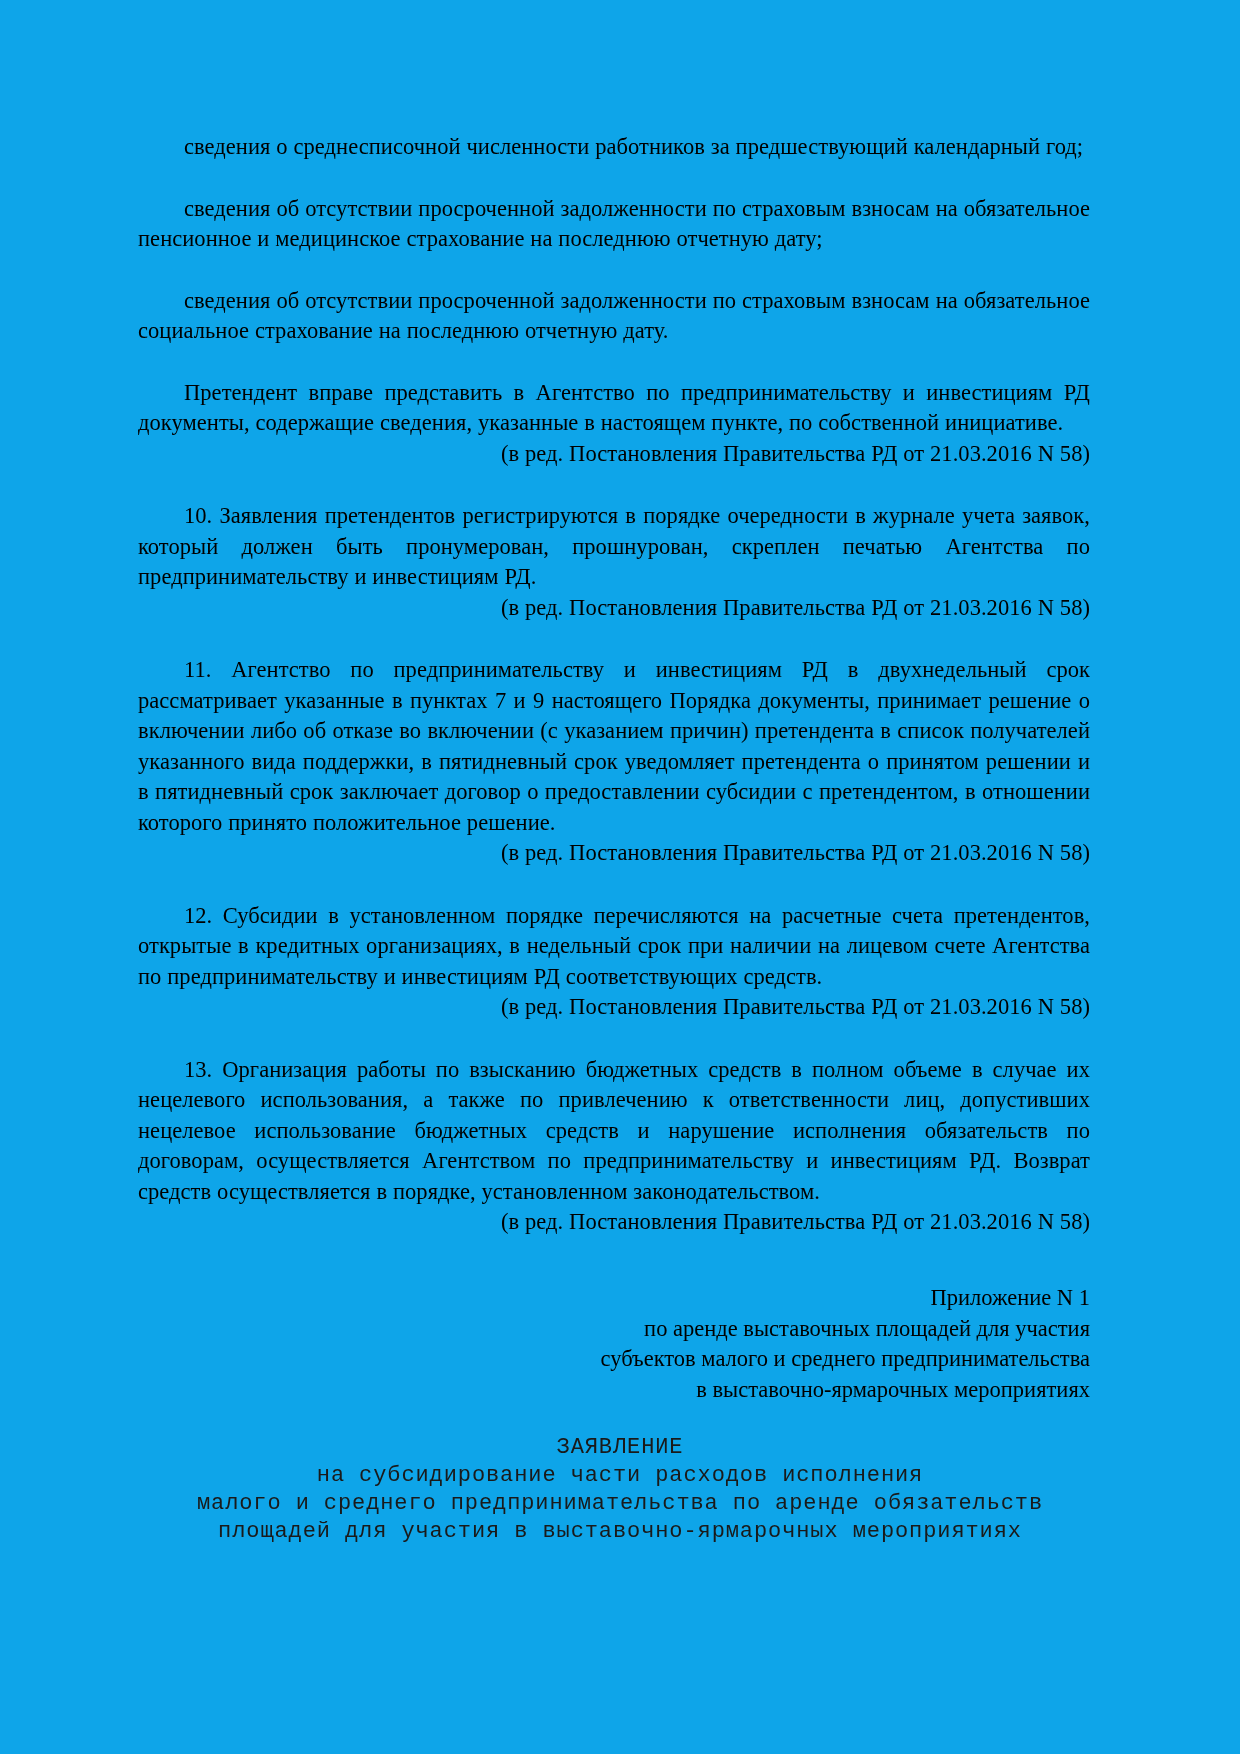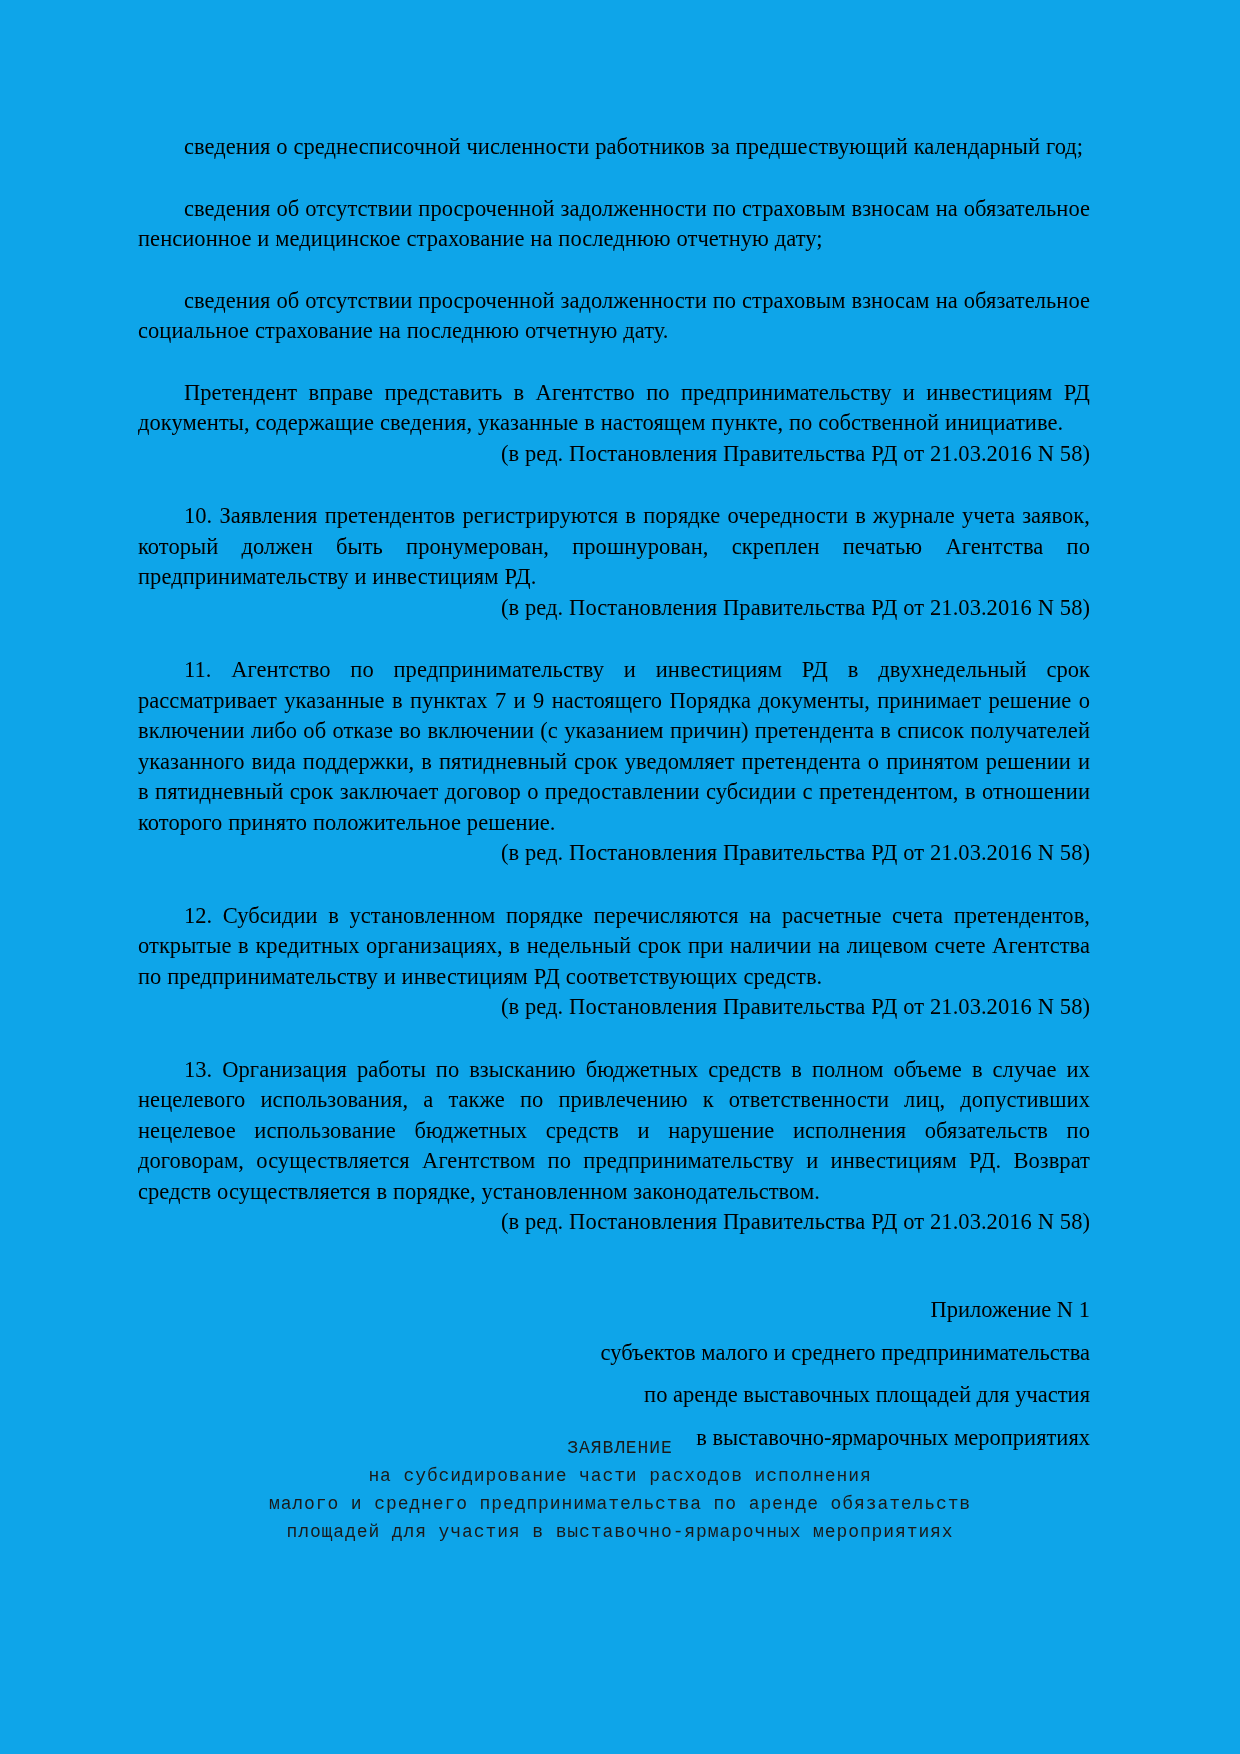--- a/index.html
+++ b/index.html
@@ -55,32 +55,31 @@
     right: 150px;
     top: 1283px;
     width: 700px;
     text-align: right;
     font-size: 22.5px;
     line-height: 30.5px;
   }
   .appendix .line {
     display: block;
     white-space: nowrap;
-    margin-top: 12px;
   }
 
   
   .mono-block {
     position: absolute;
     left: 0;
     top: 1434px;
     width: 1240px;
     text-align: center;
     font-family: "Liberation Mono", "DejaVu Sans Mono", monospace;
-    font-size: 18px;
+    font-size: 22px;
     line-height: 28px;
     letter-spacing: 0.9px;
     color: #1a1a1a;
   }
   .mono-block .line {
     display: block;
     white-space: nowrap;
   }
 </style>
 </head>
@@ -115,22 +114,22 @@
     <p class="para noindent nojustify">(в ред. Постановления Правительства РД от 21.03.2016 N 58)</p>
     <div class="gap-lg"></div>
 
     <p class="para">13. Организация работы по взысканию бюджетных средств в полном объеме в случае их нецелевого использования, а также по привлечению к ответственности лиц, допустивших нецелевое использование бюджетных средств и нарушение исполнения обязательств по договорам, осуществляется Агентством по предпринимательству и инвестициям РД. Возврат средств осуществляется в порядке, установленном законодательством.</p>
     <p class="para noindent nojustify">(в ред. Постановления Правительства РД от 21.03.2016 N 58)</p>
 
   </div>
 
   <div class="appendix">
     <span class="line">Приложение N 1</span>
+    <span class="line">по аренде выставочных площадей для участия</span>
     <span class="line">субъектов малого и среднего предпринимательства</span>
-    <span class="line">по аренде выставочных площадей для участия</span>
     <span class="line">в выставочно-ярмарочных мероприятиях</span>
   </div>
 
   <div class="mono-block">
     <span class="line">ЗАЯВЛЕНИЕ</span>
     <span class="line">на субсидирование части расходов исполнения</span>
     <span class="line">малого и среднего предпринимательства по аренде обязательств</span>
     <span class="line">площадей для участия в выставочно-ярмарочных мероприятиях</span>
   </div>
 

